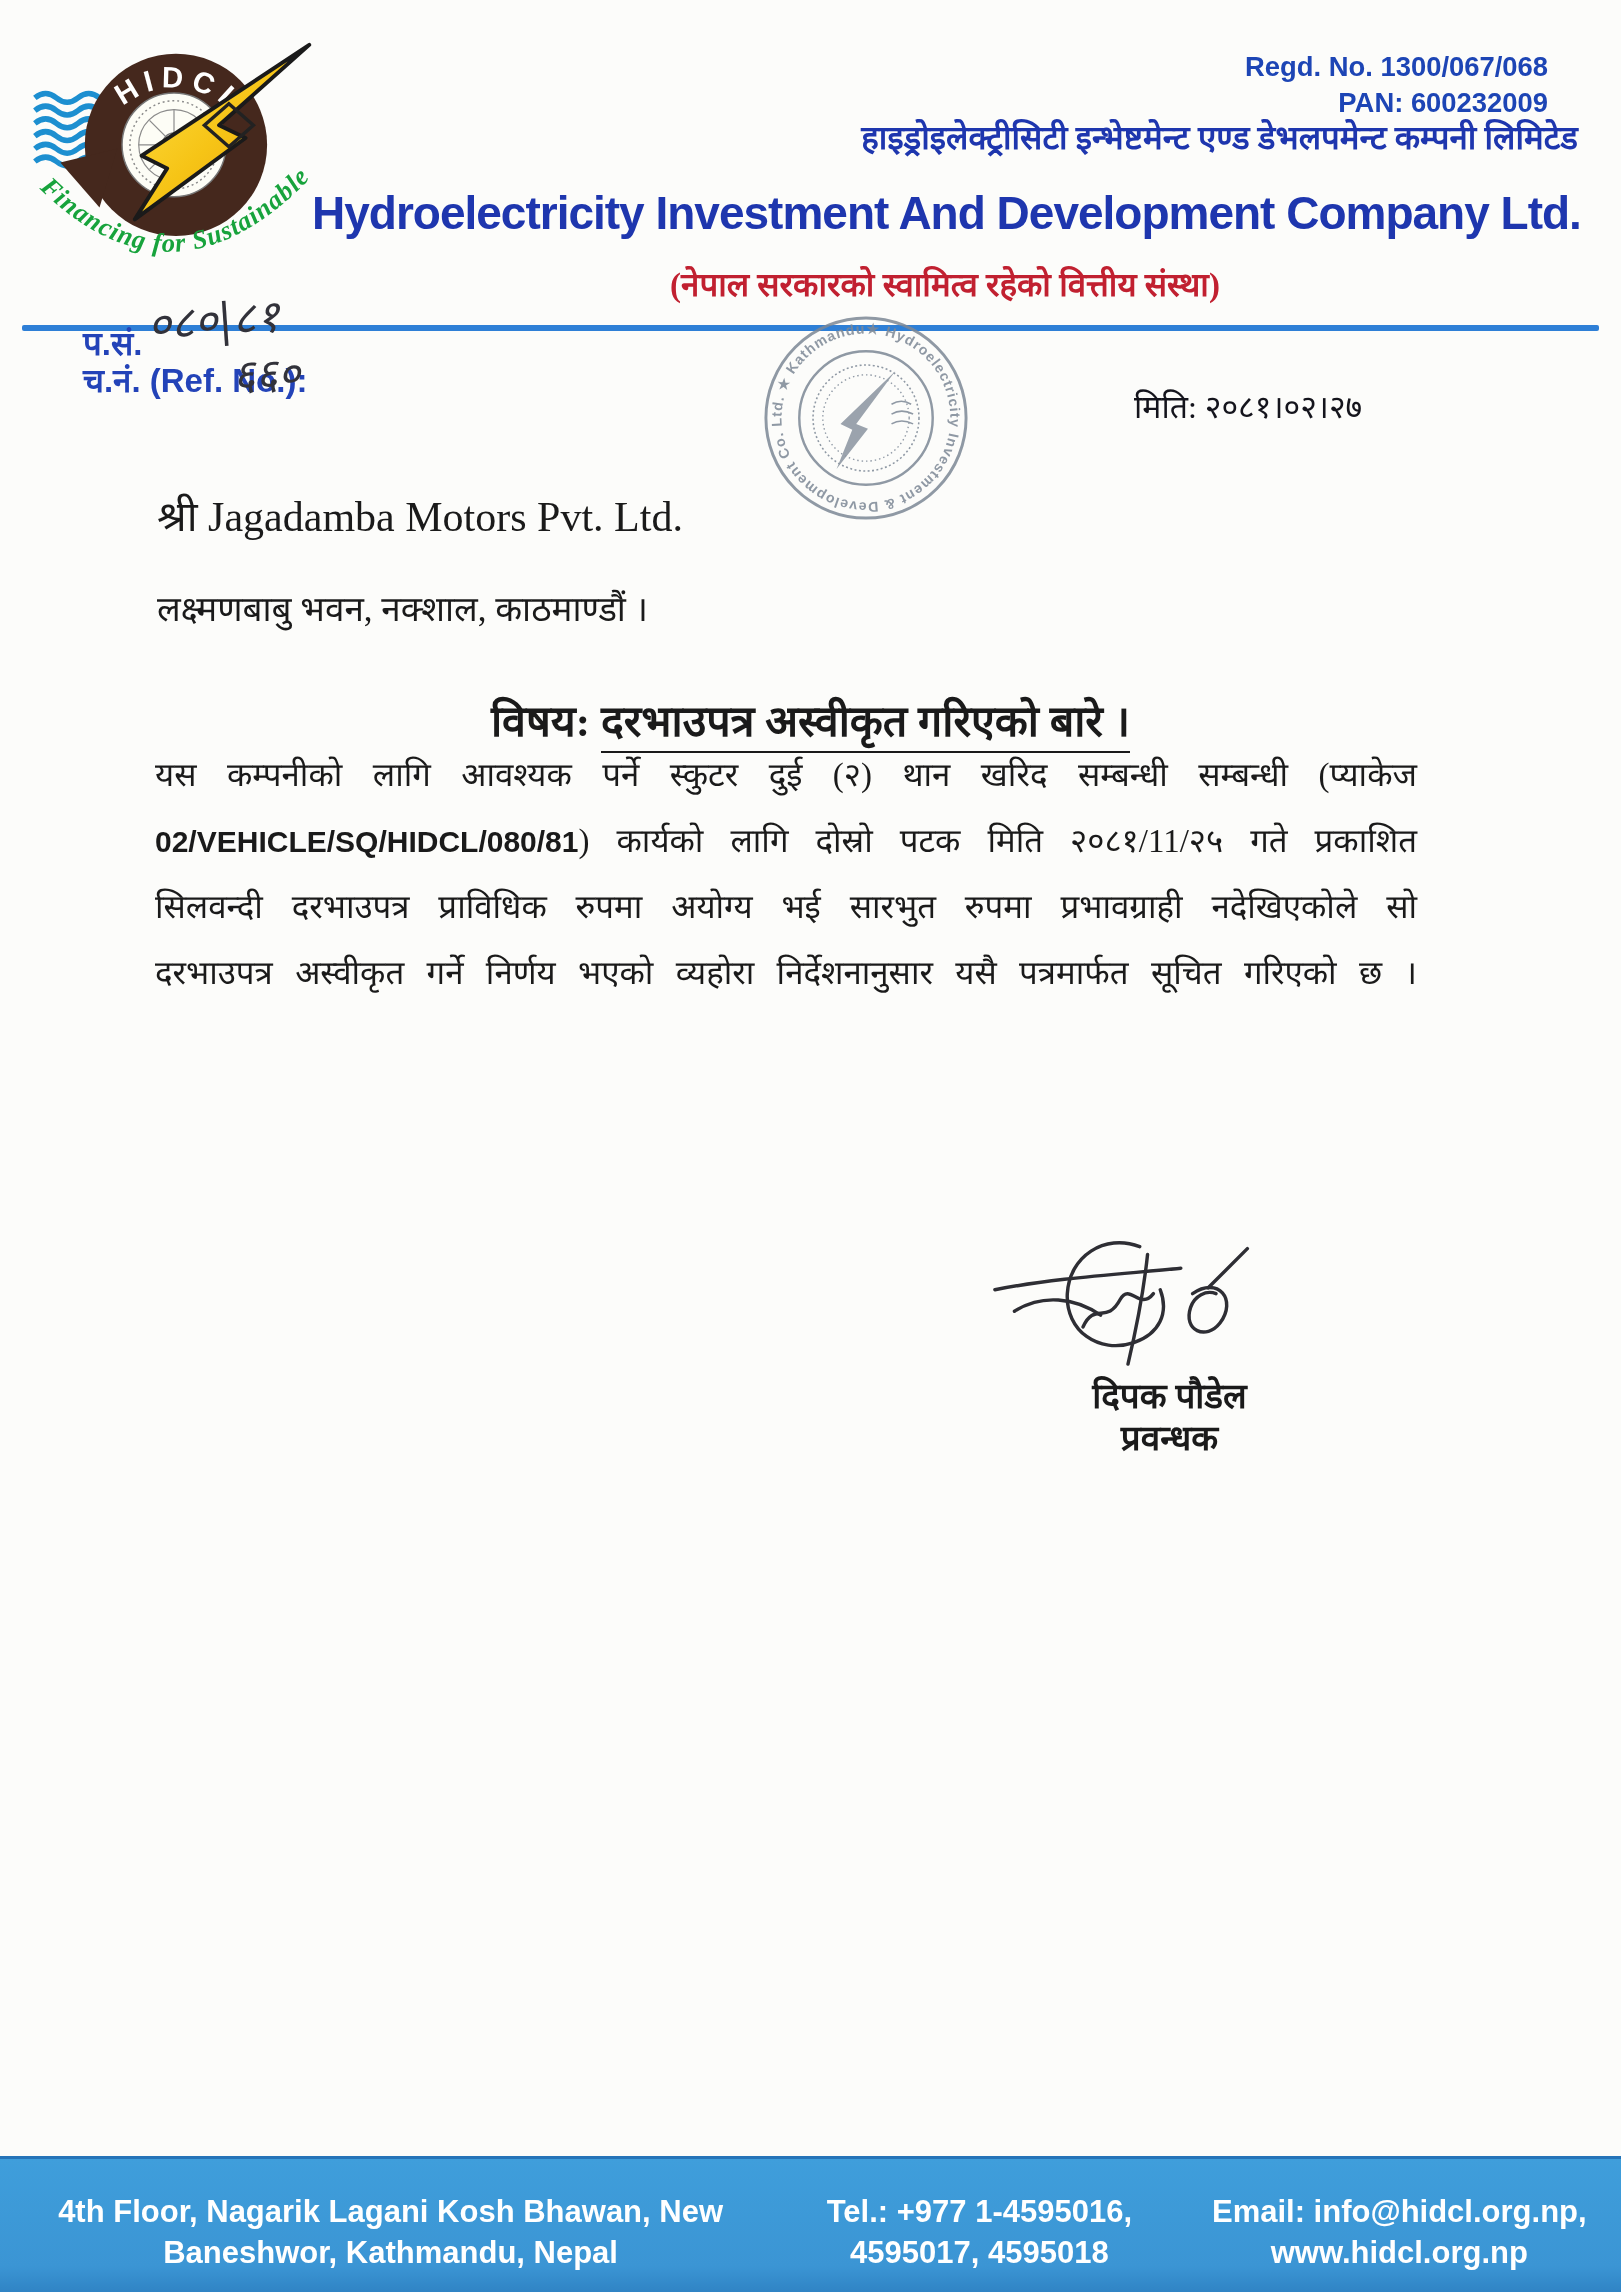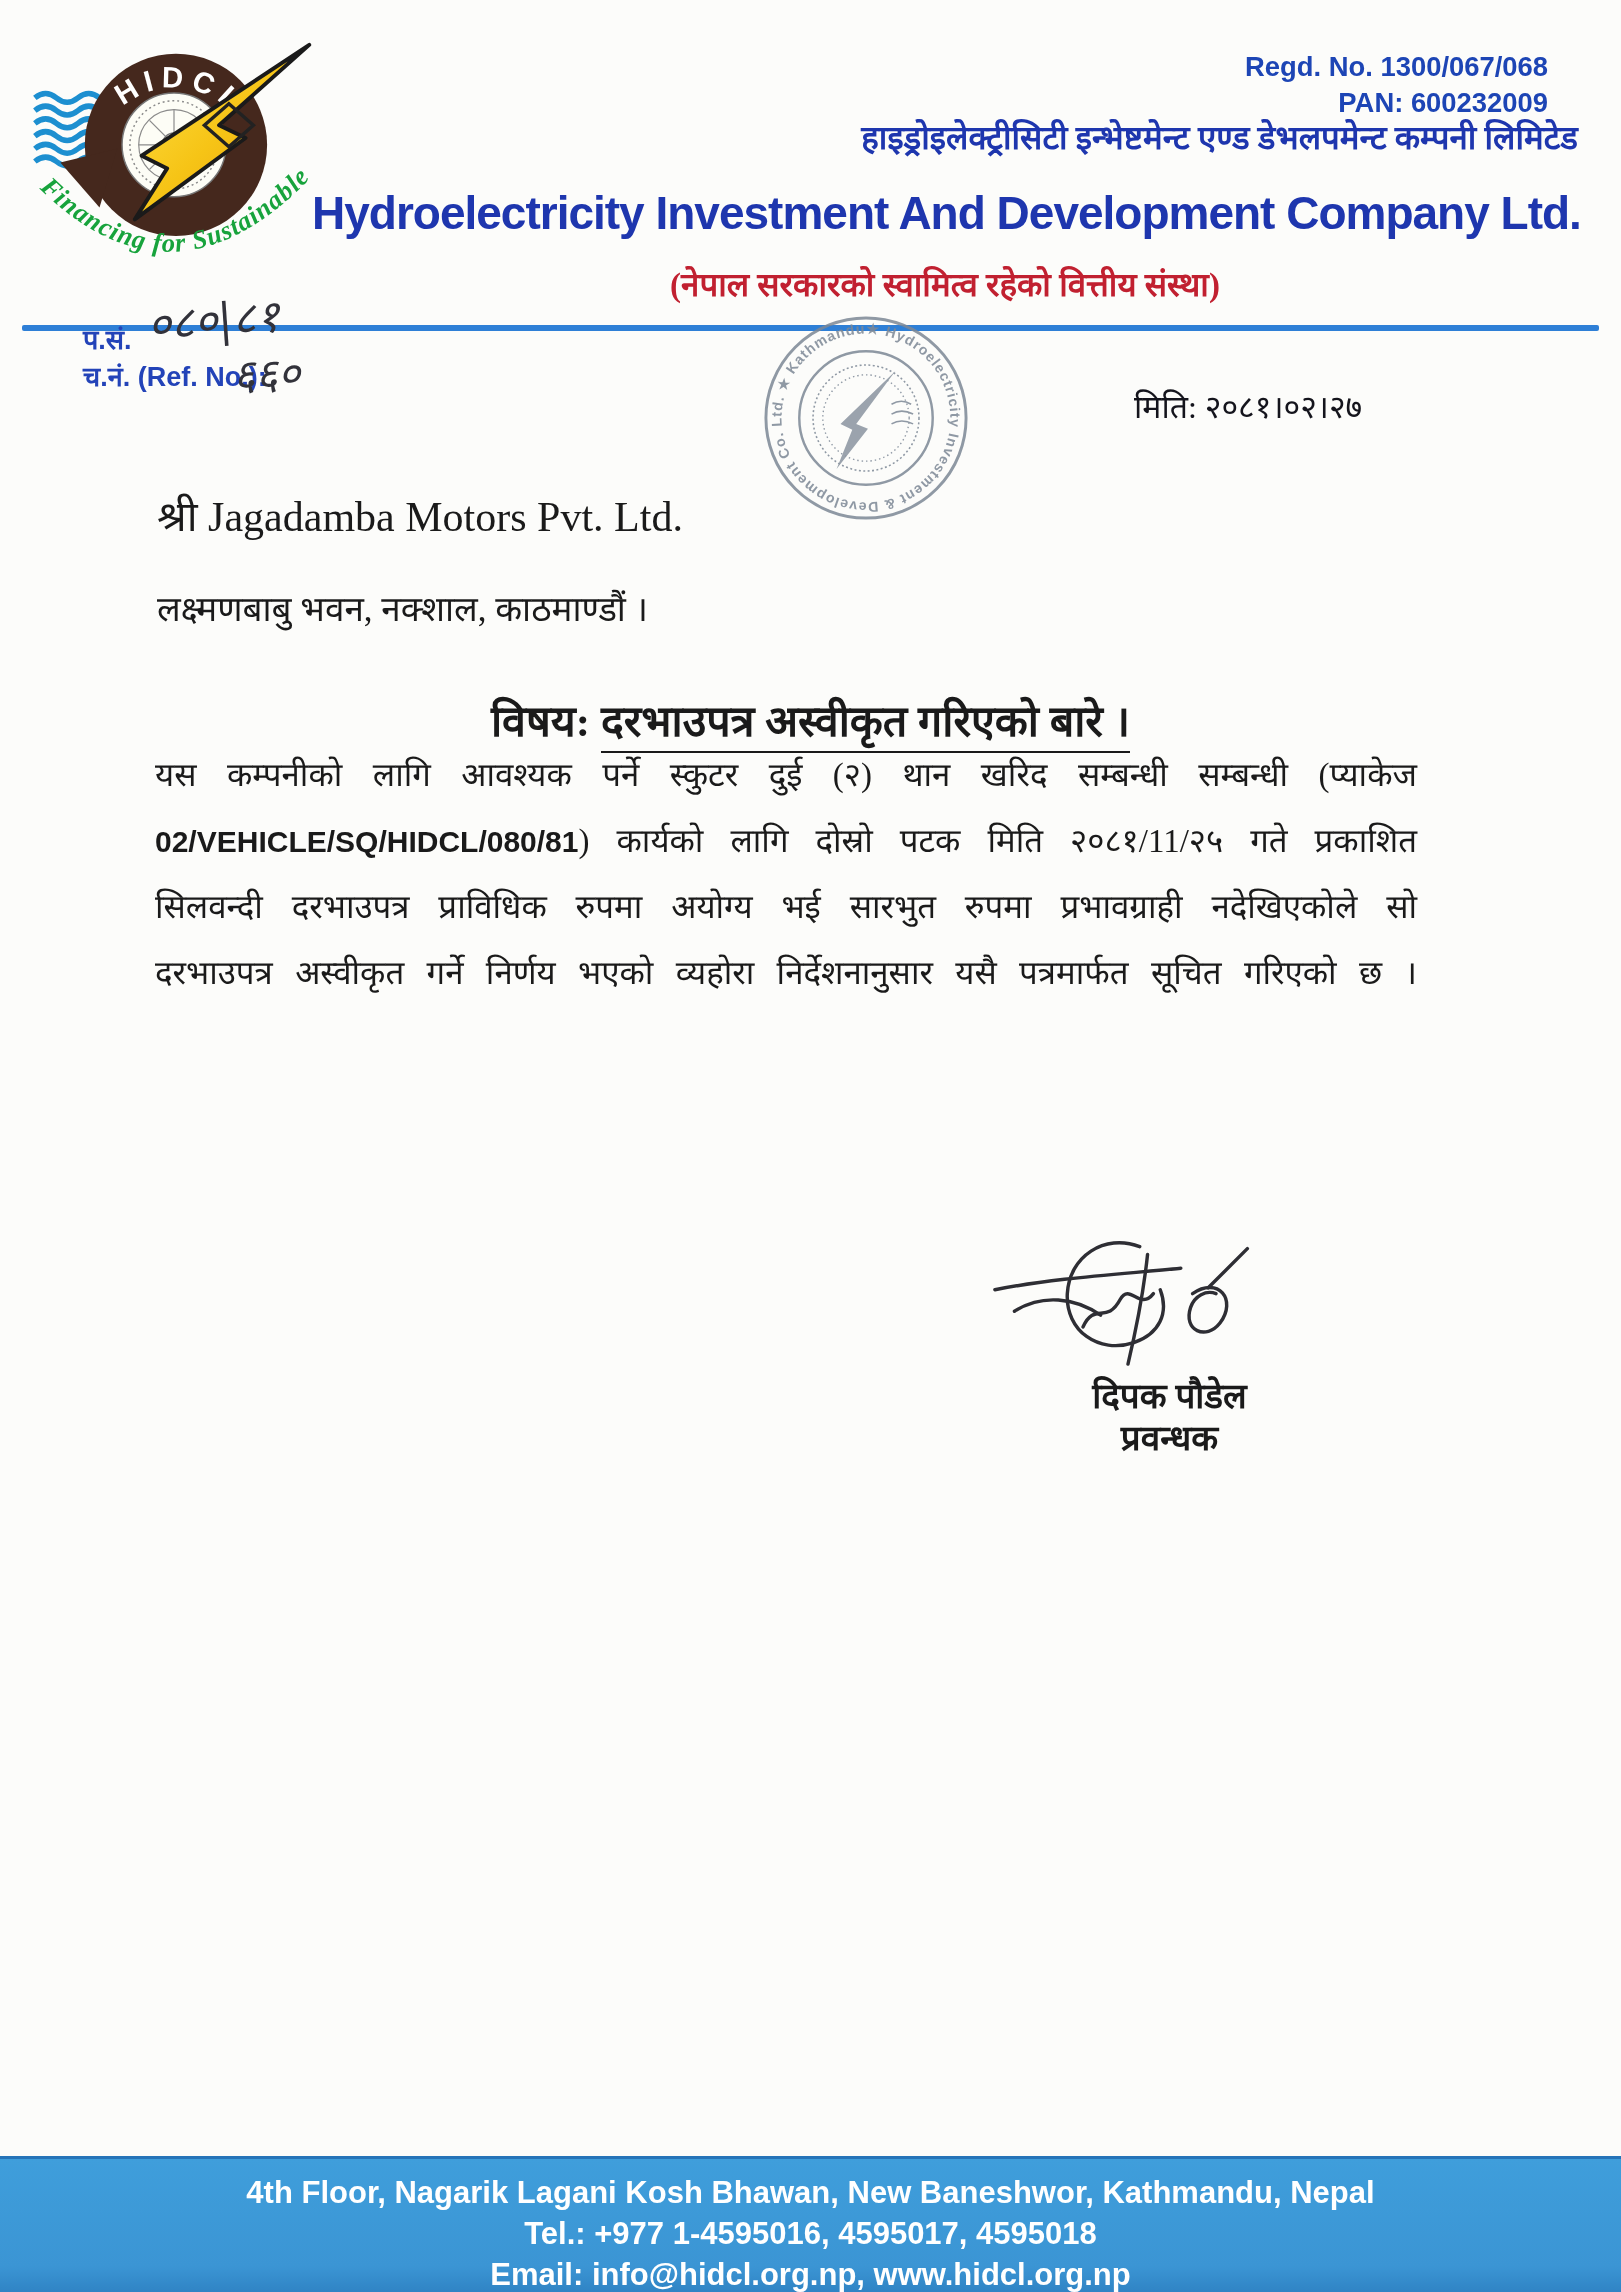--- a/index.html
+++ b/index.html
@@ -28,21 +28,21 @@
   .red-tagline{
     top:261px; left:312px; width:1266px; text-align:center;
     font-weight:700; font-size:33px; color:#c12030; white-space:nowrap;
   }
   .head-rule{ top:325px; left:21.6px; right:21.6px; height:5.9px;
     background:#2e7fd6; border-radius:2px;}
 
   
   .ref-label{
     font-family:"Liberation Sans", sans-serif;
-    font-weight:700; font-size:27px; color:#2343b8; white-space:nowrap;
+    font-weight:700; font-size:33px; color:#2343b8; white-space:nowrap;
   }
   .ref-label .en{}
   .hand{
     font-family:"DejaVu Serif", serif; font-style:italic;
     color:#32323a; white-space:nowrap;
   }
   .hand-fy{ top:288px; left:147px; font-size:45px; transform:rotate(-4deg);}
   .hand-ref{ top:343px; left:233px; font-size:43px; transform:rotate(-2deg);}
   .date-line{ top:384px; left:1134px; font-size:32px; color:#14141c; white-space:nowrap;}
 
@@ -73,21 +73,21 @@
   .sig-name{ top:1362px; left:1042px; width:255px; text-align:center;
     font-weight:700; font-size:35px; white-space:nowrap;margin-top:9px;}
   .sig-title{ top:1413px; left:1042px; width:255px; text-align:center;
     font-weight:700; font-size:35px; white-space:nowrap;}
 
   
   .footer{
     top:2156px; left:0; right:0; bottom:0;
     background:linear-gradient(180deg,#3f9edb 0%, #3b95d4 80%, #2f83c4 100%);
     border-top:3.9px solid #2574b8;
-    display:flex; flex-direction:column; align-items:center;
+    display:flex; flex-direction:row; align-items:center;
     padding-top:12.7px; box-sizing:border-box;
     font-family:"Liberation Sans", sans-serif; font-weight:700;
     color:#ffffff; font-size:31px; line-height:41px; text-align:center;
   }
 </style>
 </head>
 <body>
 
 <div class="page">
 

